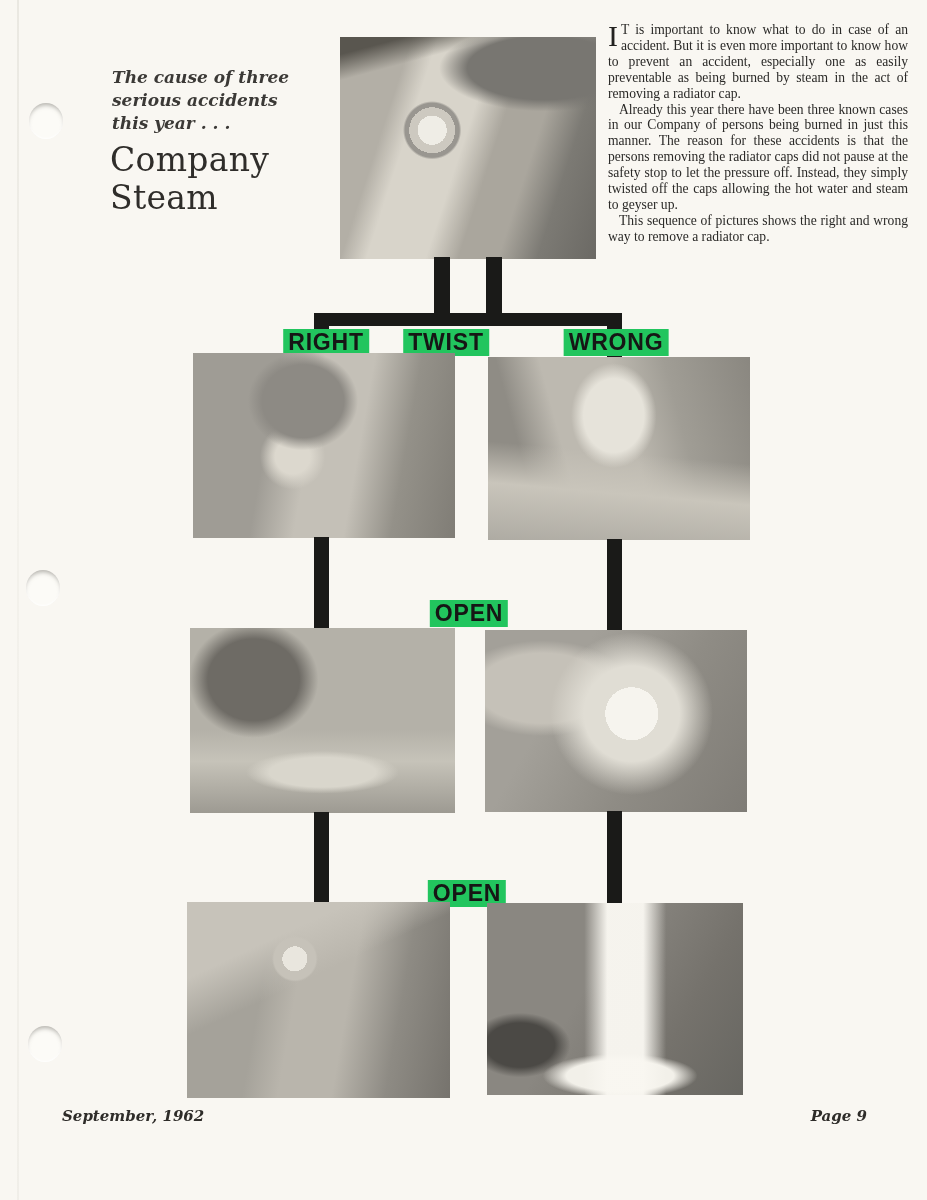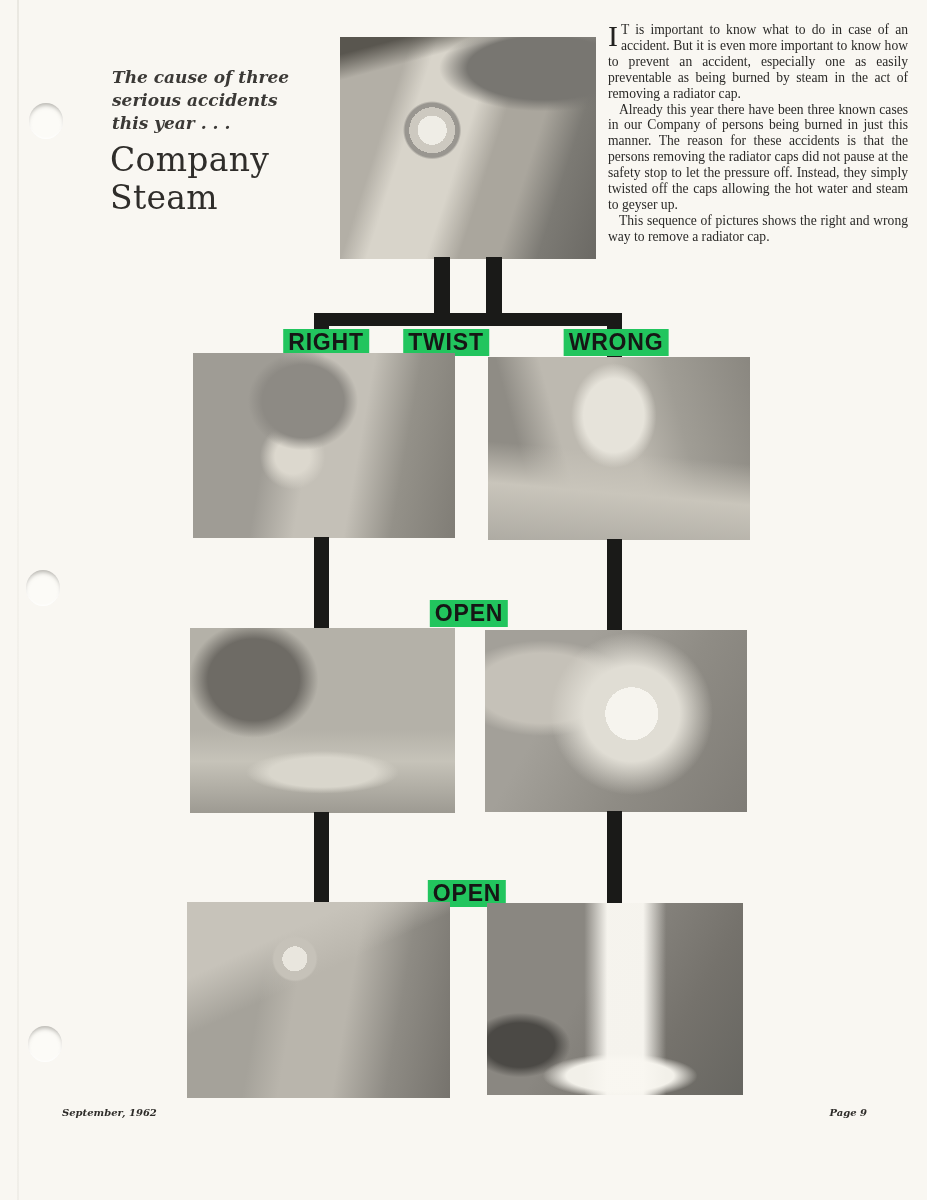--- a/index.html
+++ b/index.html
@@ -84,21 +84,21 @@
   
   .conn{position:absolute;background:#1a1a18;}
   .fc-label{position:absolute;transform:translateX(-50%);
     font-family:"Liberation Sans",sans-serif;font-weight:bold;
     font-size:23px;letter-spacing:.8px;color:#161615;
     background:#22c55e;padding:0 5px;white-space:nowrap;}
 
   
   .footer-left,.footer-right{position:absolute;top:1107px;
     font-family:"DejaVu Serif",serif;font-weight:bold;font-style:italic;
-    font-size:10px;color:#2e2c29;}
+    font-size:15px;color:#2e2c29;}
   .footer-left{left:62px;}
   .footer-right{right:60px;}
 </style>
 </head>
 <body>
 
 <div class="page">
 
   <div class="edge-line"></div>
   <div class="hole hole-1"></div>

